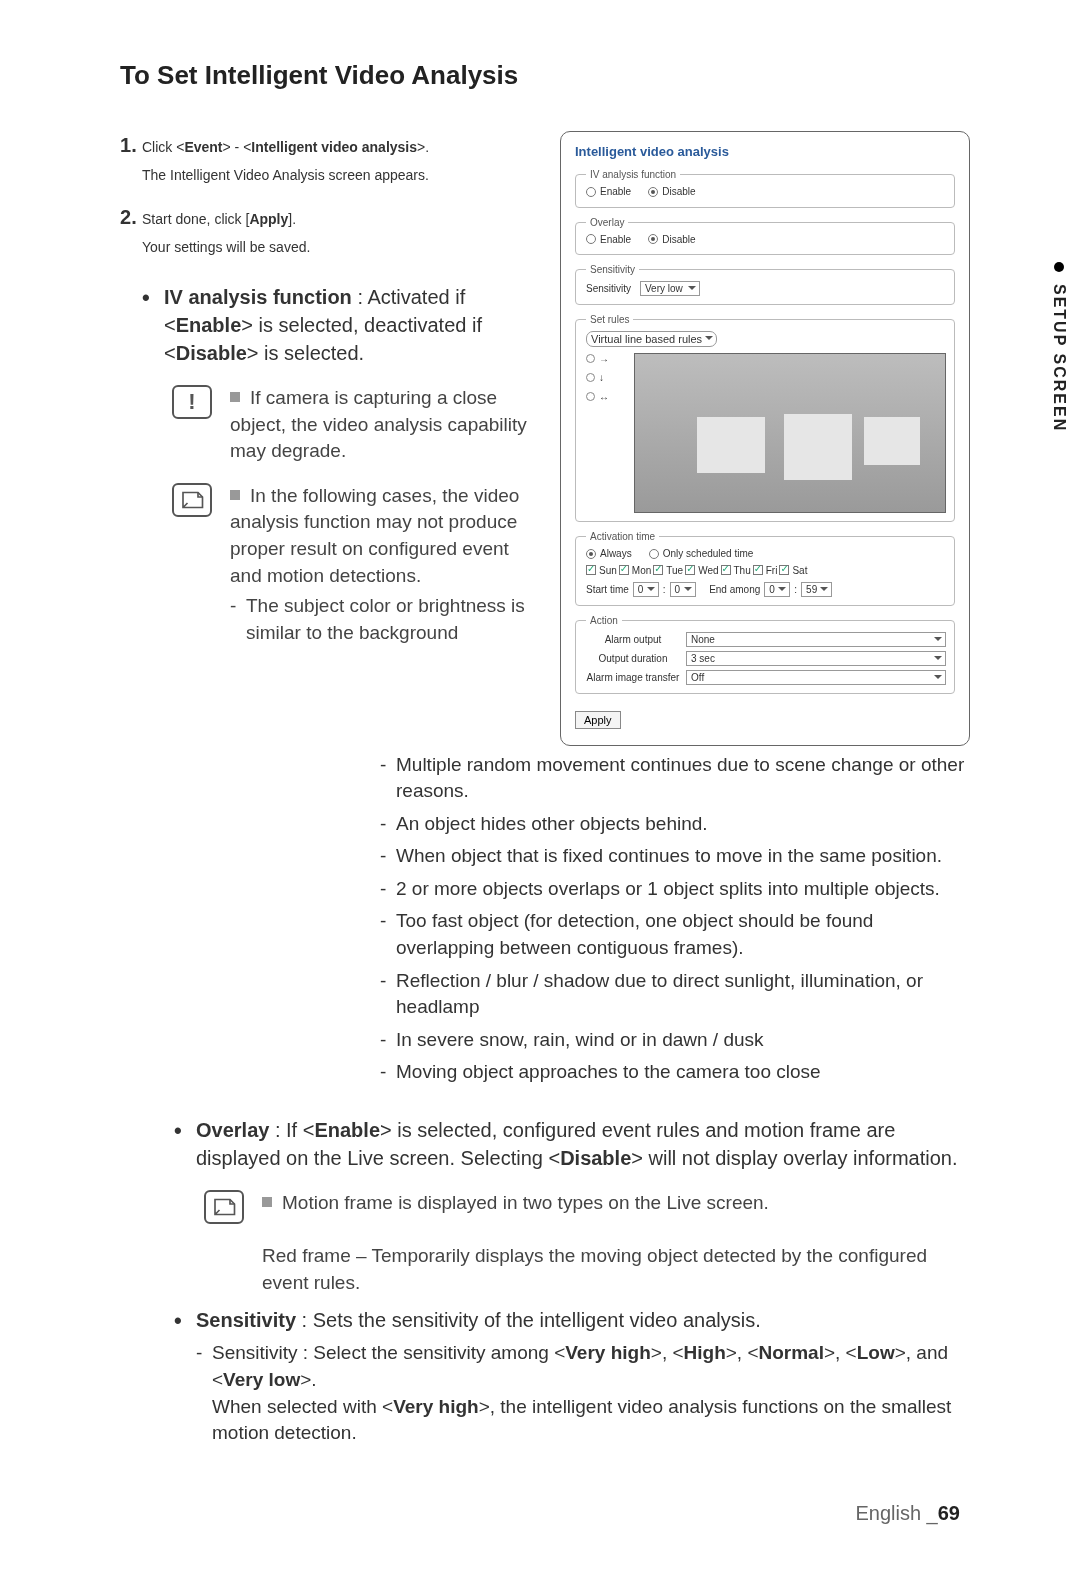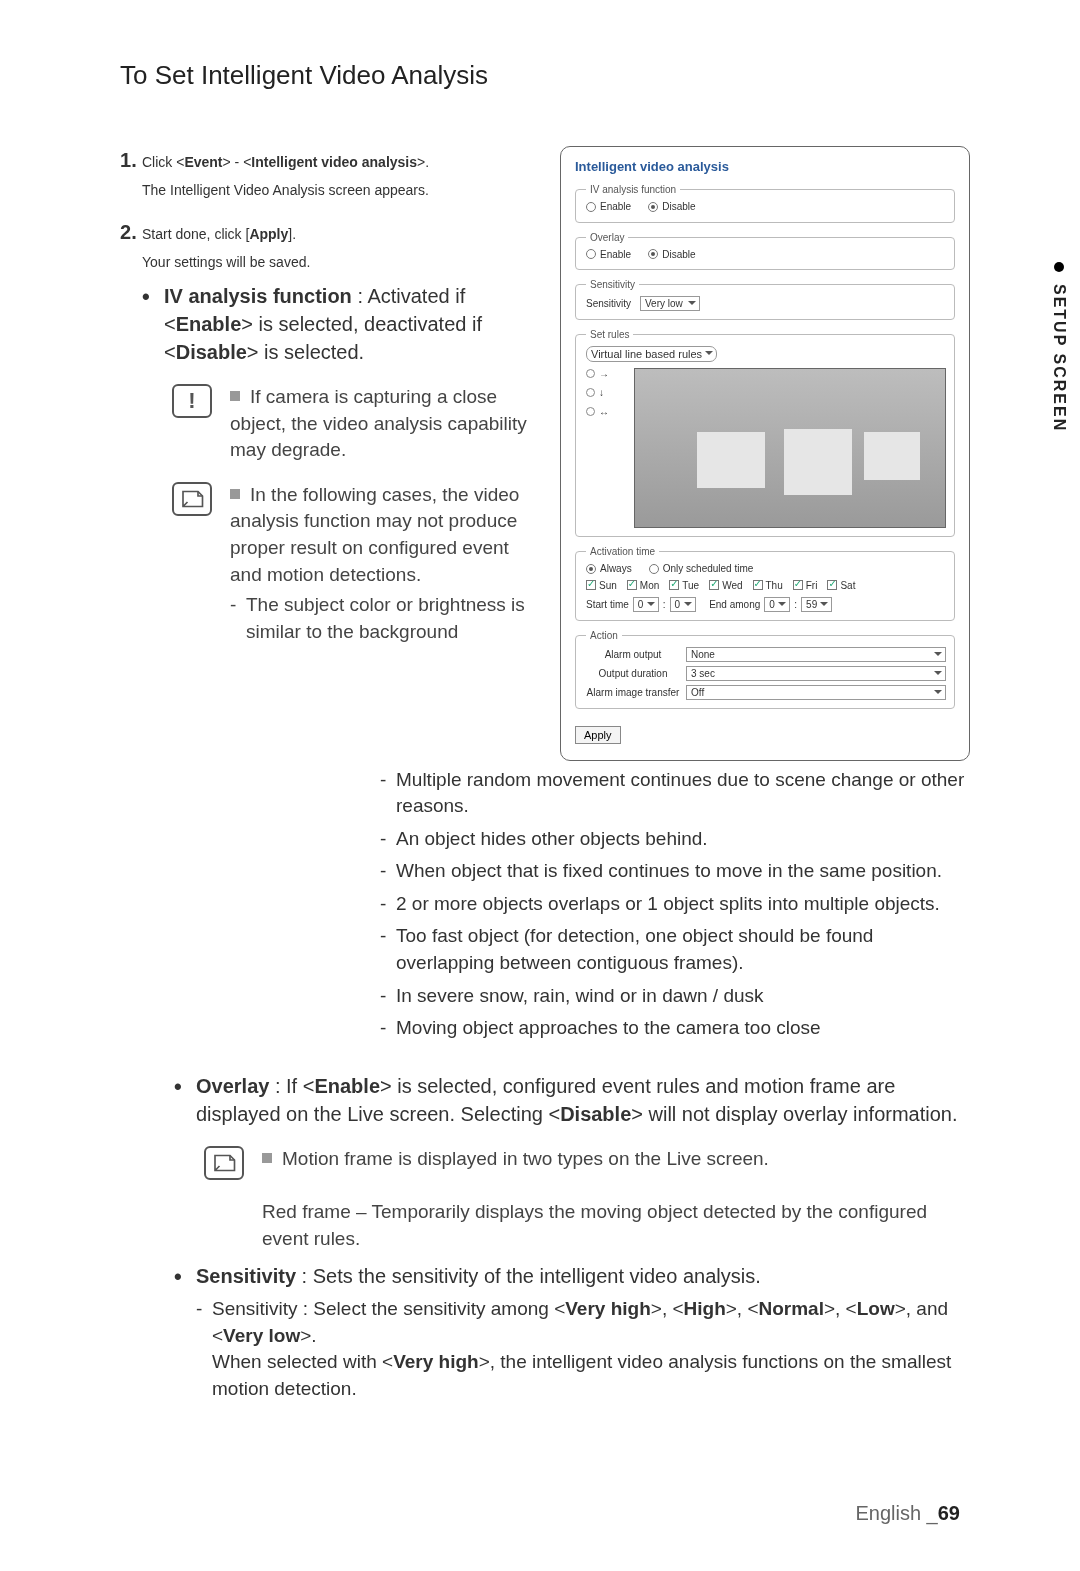--- a/index.html
+++ b/index.html
@@ -10,38 +10,38 @@
     height: 1571px;
     position: relative;
     color: #333;
   }
   .page {
     padding: 60px 110px 60px 120px;
     position: relative;
   }
   h2.title {
     font-size: 26px;
-    font-weight: normal;
+    font-weight: bold;
     color: #222;
-    margin-bottom: 55px;
+    margin-bottom: 40px;
   }
   .two-col {
     display: flex;
     gap: 30px;
   }
   .leftcol { width: 410px; flex: 0 0 410px; }
   .rightcol { flex: 1; }
 
   ol.mainlist { list-style: none; counter-reset: li; }
   ol.mainlist > li { counter-increment: li; position: relative; padding-left: 22px; margin-bottom: 16px; font-size: 20px; line-height: 1.4; }
   ol.mainlist > li::before { content: counter(li) "."; position: absolute; left: 0; top: 0; font-weight: bold; }
   .b { font-weight: bold; }
   .p { font-size: 14px; line-height: 1.4; }
 
-  .bullets { list-style: none; margin-top: 8px; }
+  .bullets { list-style: none; margin-top: 24px; }
   .bullets > li { position: relative; padding-left: 22px; margin-bottom: 18px; font-size: 20px; line-height: 1.4; }
   .bullets > li::before { content: "•"; position: absolute; left: 0; top: 0; font-weight: bold; font-size: 22px; }
 
   .noteblock { display: flex; gap: 18px; margin: 18px 0 0 30px; }
   .noteicon { width: 40px; flex: 0 0 40px; }
   .noteicon-box { width: 40px; height: 34px; border: 2px solid #555; border-radius: 6px; display: flex; align-items: center; justify-content: center; font-weight: bold; color: #555; font-size: 22px; }
   .noteicon-note svg { width: 30px; height: 30px; stroke: #555; fill: none; stroke-width: 2.2; }
   .notecontent { font-size: 19px; line-height: 1.4; color: #444; }
   .sq { display: inline-block; width: 10px; height: 10px; background: #999; margin-right: 10px; vertical-align: 2px; }
 
@@ -70,21 +70,21 @@
   .lbl { min-width: 48px; }
   .select { border: 1px solid #999; padding: 1px 14px 1px 4px; position: relative; background: #fff; min-width: 60px; display: inline-block; }
   .select::after { content: ""; position: absolute; right: 3px; top: 4px; border: 4px solid transparent; border-top-color: #555; }
   .sel-wide { min-width: 120px; border-radius: 7px; }
   .setrules-body { display: flex; gap: 8px; margin-top: 6px; }
   .rulechoices { width: 40px; font-size: 10px; }
   .rulechoices .rc { display: flex; align-items: center; gap: 4px; margin-bottom: 8px; }
   .rc .circ { width: 9px; height: 9px; border: 1px solid #888; border-radius: 50%; }
   .preview { flex: 1; height: 160px; background: linear-gradient(#bdbdbd,#9a9a9a); border: 1px solid #666; position: relative; overflow: hidden; }
   .preview .pedestal { position: absolute; background: #e6e6e6; }
-  .days { display: flex; gap: 10px; flex-wrap: wrap; margin-top: 4px; font-size: 10px; }
+  .days { display: flex; gap: 2px; flex-wrap: wrap; margin-top: 4px; font-size: 10px; }
   .days .d { display: inline-flex; align-items: center; gap: 3px; }
   .cb { width: 10px; height: 10px; border: 1px solid #777; display: inline-block; position: relative; background: #fff; }
   .cb.chk::after { content: "✓"; position: absolute; top: -3px; left: 0; font-size: 10px; color: #2a7; }
   .timerow { margin-top: 6px; font-size: 10px; display: flex; align-items: center; gap: 4px; }
   .action-grid { display: grid; grid-template-columns: 100px 1fr; row-gap: 4px; font-size: 10px; align-items: center; }
   .action-grid .al { text-align: center; padding-right: 6px; }
   .btn-apply { border: 1px solid #888; padding: 2px 8px; font-size: 11px; background: #f4f4f4; margin-top: 8px; cursor: pointer; }
 
   .sidetab {
     position: absolute;
@@ -288,20 +288,21 @@
       </div>
     </div>
   </div>
 
   <ul class="dashlist fullwidth" style="margin-left:260px; margin-top:6px;">
     <li>Multiple random movement continues due to scene change or other reasons.</li>
     <li>An object hides other objects behind.</li>
     <li>When object that is fixed continues to move in the same position.</li>
     <li>2 or more objects overlaps or 1 object splits into multiple objects.</li>
     <li>Too fast object (for detection, one object should be found overlapping between contiguous frames).</li>
+    <li>Reflection / blur / shadow due to direct sunlight, illumination, or headlamp</li>
     <li>In severe snow, rain, wind or in dawn / dusk</li>
     <li>Moving object approaches to the camera too close</li>
   </ul>
 
   <ul class="bullets" style="margin-left:54px; margin-top:30px;">
     <li>
       <span class="b">Overlay</span><span> : If &lt;</span><span class="b">Enable</span><span>&gt; is selected, configured event rules and motion frame are displayed on the Live screen. Selecting &lt;</span><span class="b">Disable</span><span>&gt; will not display overlay information.</span>
     </li>
   </ul>
 

